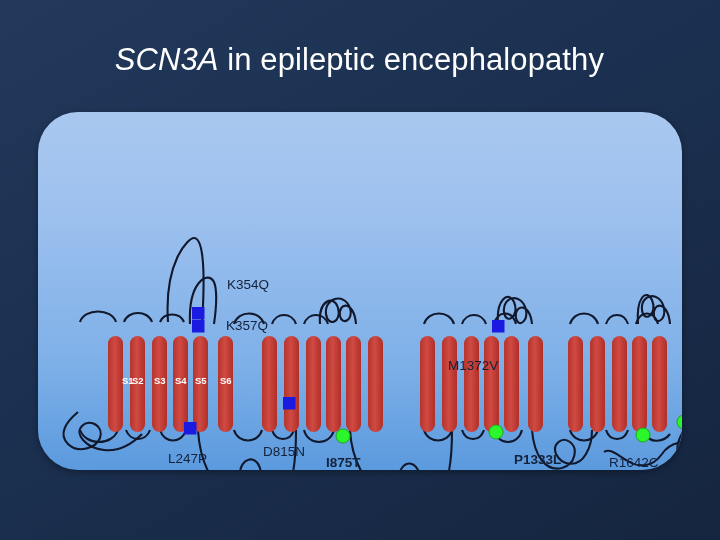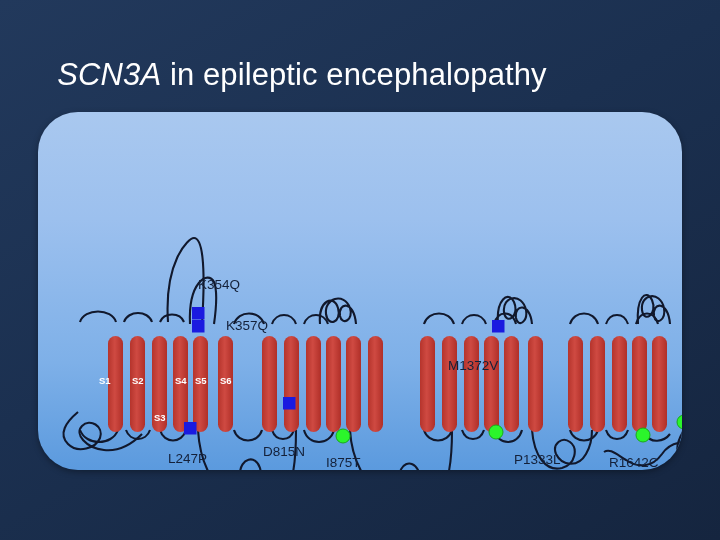--- a/index.html
+++ b/index.html
@@ -7,39 +7,39 @@
     width:720px;height:540px;overflow:hidden;
     background:#1b3050;
     font-family:"Liberation Sans",sans-serif;
     position:relative;
   }
   #slide{position:absolute;inset:0;
     background:linear-gradient(150deg,#22395c 0%,#1b3050 45%,#15253f 100%);}
 
   
   #title{
-    position:absolute;left:0;top:42px;width:604px;text-align:center;
-    color:#ffffff;font-size:31px;letter-spacing:.1px;white-space:nowrap;margin-top:15px;
+    position:absolute;left:0;top:42px;width:604px;text-align:right;
+    color:#ffffff;font-size:31px;letter-spacing:.1px;white-space:nowrap;
   }
   #title .gene{font-style:italic;}
 
   
   #panel{
     position:absolute;left:38px;top:112px;width:644px;height:358px;
     border-radius:40px;
     background:linear-gradient(180deg,#a9c8ef 0%,#9cc0ee 30%,#7eb0e8 70%,#5b9ade 100%);
     box-shadow:0 2px 6px rgba(0,0,0,.35);
     overflow:hidden;
   }
   #stage{position:absolute;left:0;top:0;width:644px;height:358px;}
   #stage svg{position:absolute;left:0;top:0;}
 
   
   .lbl{position:absolute;color:#14213a;font-size:13.5px;white-space:nowrap;}
-  .lbl.bold{font-weight:normal;}
+  .lbl.bold{font-weight:bold;}
   .seg{position:absolute;color:#ffffff;font-size:9.5px;font-weight:bold;white-space:nowrap;}
 </style>
 </head>
 <body>
 
 <div id="slide">
 
   <div id="title">
     <span class="gene">SCN3A</span><span> in epileptic encephalopathy</span>
   </div>
@@ -150,29 +150,29 @@
             <rect x="454" y="208" width="12.5" height="12.5" fill="#1a1ae0"></rect>
             <circle cx="458" cy="320" r="7" fill="#2bf52b" stroke="#1aa81a" stroke-width="1"></circle>
             <rect x="371" y="381" width="12.5" height="12.5" fill="#1a1ae0"></rect>
             <circle cx="605" cy="323" r="7" fill="#2bf52b" stroke="#1aa81a" stroke-width="1"></circle>
             <circle cx="646" cy="310" r="7" fill="#2bf52b" stroke="#1aa81a" stroke-width="1"></circle>
             <circle cx="663" cy="329" r="7" fill="#2bf52b" stroke="#1aa81a" stroke-width="1"></circle>
           </g>
       </svg>
 
       <div>
-          <div class="seg" style="left: 61px; top: 263px;">S1</div>
+          <div class="seg" style="left: 84px; top: 263px;">S1</div>
           <div class="seg" style="left: 94px; top: 263px;">S2</div>
-          <div class="seg" style="left: 116px; top: 263px; margin-top: 37px;">S3</div>
+          <div class="seg" style="left: 116px; top: 263px;">S3</div>
           <div class="seg" style="left: 137px; top: 263px;">S4</div>
           <div class="seg" style="left: 157px; top: 263px;">S5</div>
           <div class="seg" style="left: 182px; top: 263px; text-align: right;">S6</div>
         </div>
       <div>
-          <div class="lbl" style="left: 160px; top: 165px;">K354Q</div>
+          <div class="lbl" style="left: 189px; top: 165px;">K354Q</div>
           <div class="lbl" style="left: 188px; top: 206px;">K357Q</div>
           <div class="lbl" style="left: 130px; top: 339px;">L247P</div>
           <div class="lbl" style="left: 225px; top: 332px;">D815N</div>
           <div class="lbl bold" style="left: 288px; top: 343px;">I875T</div>
           <div class="lbl" style="left: 410px; top: 198px; margin-top: 48px;">M1372V</div>
           <div class="lbl bold" style="left: 428px; top: 340px; margin-left: 48px;">P1333L</div>
           <div class="lbl" style="left: 571px; top: 343px;">R1642C</div>
         </div>
     </div>
 

